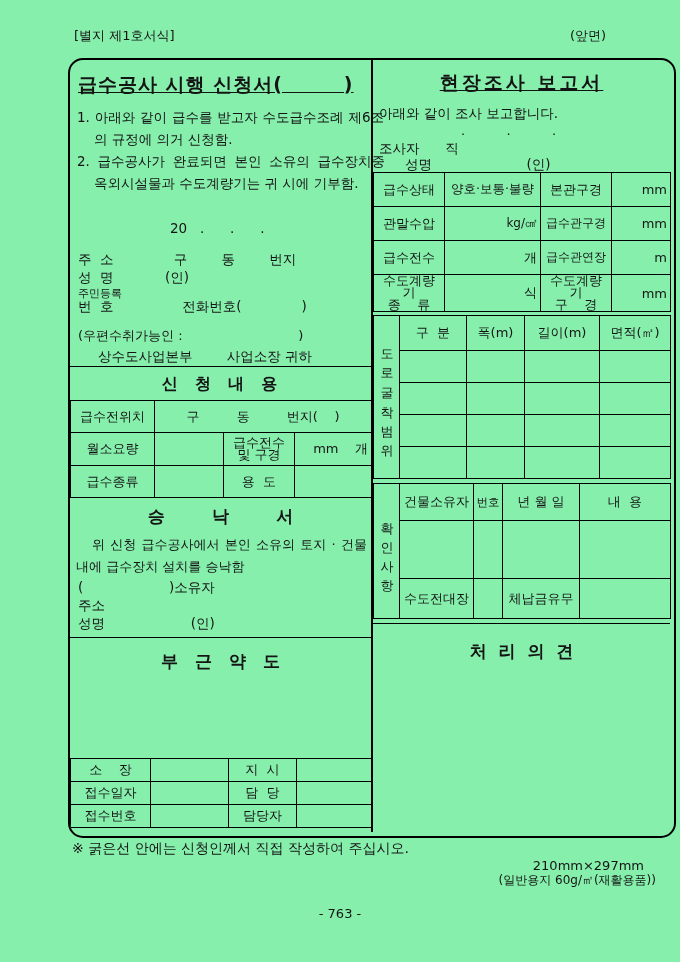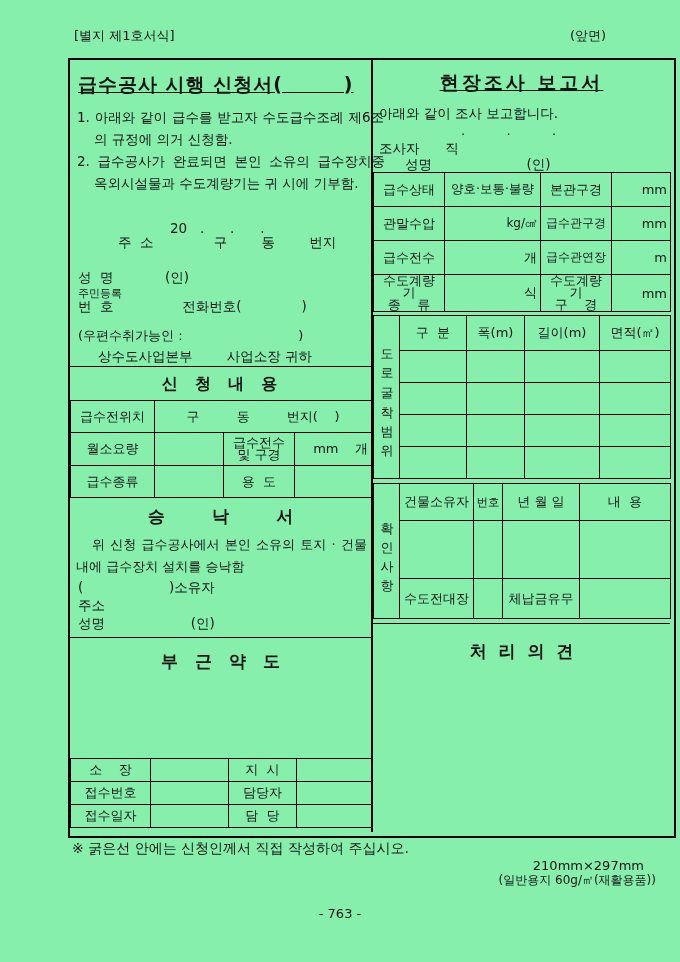--- a/index.html
+++ b/index.html
@@ -24,30 +24,30 @@
   .ctr{text-align:center;}
 </style>
 </head>
 <body>
 
 <div class="page">
 
   <div class="abs fs13 pre" style="left:74px;top:27px;">[별지 제1호서식]</div>
   <div class="abs fs13 pre" style="left:570px;top:27px;">(앞면)</div>
 
-  <div class="abs outerbox" style="left:68px;top:58px;width:604px;height:776px;">
+  <div class="abs outerbox" style="left:68px;top:58px;width:604px;height:776px;border-radius:15px;">
 
     <div class="abs" style="left:0;top:0;width:301px;height:772px;">
 
       <div class="abs h1 pre" style="left:8px;top:12px;">급수공사 시행 신청서(        )</div>
       <div class="abs clause" style="left:7px;top:47px;width:290px;">1. 아래와 같이 급수를 받고자 수도급수조례 제6조의 규정에 의거 신청함.</div>
       <div class="abs clause" style="left:7px;top:91px;width:291px;">2. 급수공사가 완료되면 본인 소유의 급수장치중 옥외시설물과 수도계량기는 귀 시에 기부함.</div>
       <div class="abs fs14 pre" style="left:100px;top:160px;">20   .      .      .</div>
 
-      <div class="abs fs14 pre" style="left:8px;top:174px;margin-left:40px;">주  소              구        동        번지</div>
+      <div class="abs fs14 pre" style="left:8px;top:191px;">주  소              구        동        번지</div>
       <div class="abs fs14 pre" style="left:8px;top:209px;">성  명            (인)</div>
       <div class="abs pre" style="left:8px;top:226px;font-size:11px;">주민등록</div>
       <div class="abs fs14 pre" style="left:8px;top:238px;">번  호                전화번호(              )</div>
 
       <div class="abs fs13 pre" style="left:8px;top:267px;">(우편수취가능인 :                            )</div>
       <div class="abs fs14 pre" style="left:28px;top:288px;">상수도사업본부        사업소장 귀하</div>
 
       <div class="abs sechdr pre" style="left:0;top:306px;width:301px;height:34px;line-height:34px;text-align:center;">신  청  내  용</div>
 
       <table class="t" style="left:0;top:340px;width:301px;">
@@ -100,29 +100,29 @@
             <col style="width:75px">
           </colgroup>
         <tbody>
             <tr style="height:23px">
           <td class="c pre">소    장</td>
           <td></td>
           <td class="c pre">지  시</td>
           <td></td>
         </tr>
         <tr style="height:23px">
+          <td class="c pre">접수일자</td>
+          <td></td>
+          <td class="c pre">담  당</td>
+          <td></td>
+        </tr>
+        <tr style="height:23px">
           <td class="c pre">접수번호</td>
           <td></td>
           <td class="c pre">담당자</td>
-          <td></td>
-        </tr>
-        <tr style="height:23px">
-          <td class="c pre">접수일자</td>
-          <td></td>
-          <td class="c pre">담  당</td>
           <td></td>
         </tr>
       </tbody>
         </table>
     </div>
 
     <div class="abs rpanel" style="left:301px;top:0;width:299px;height:772px;">
 
       <div class="abs h1 ctr" style="left:0;top:10px;width:297px;letter-spacing:3px;">현장조사 보고서</div>
       <div class="abs fs14 pre" style="left:6px;top:45px;">아래와 같이 조사 보고합니다.</div>

